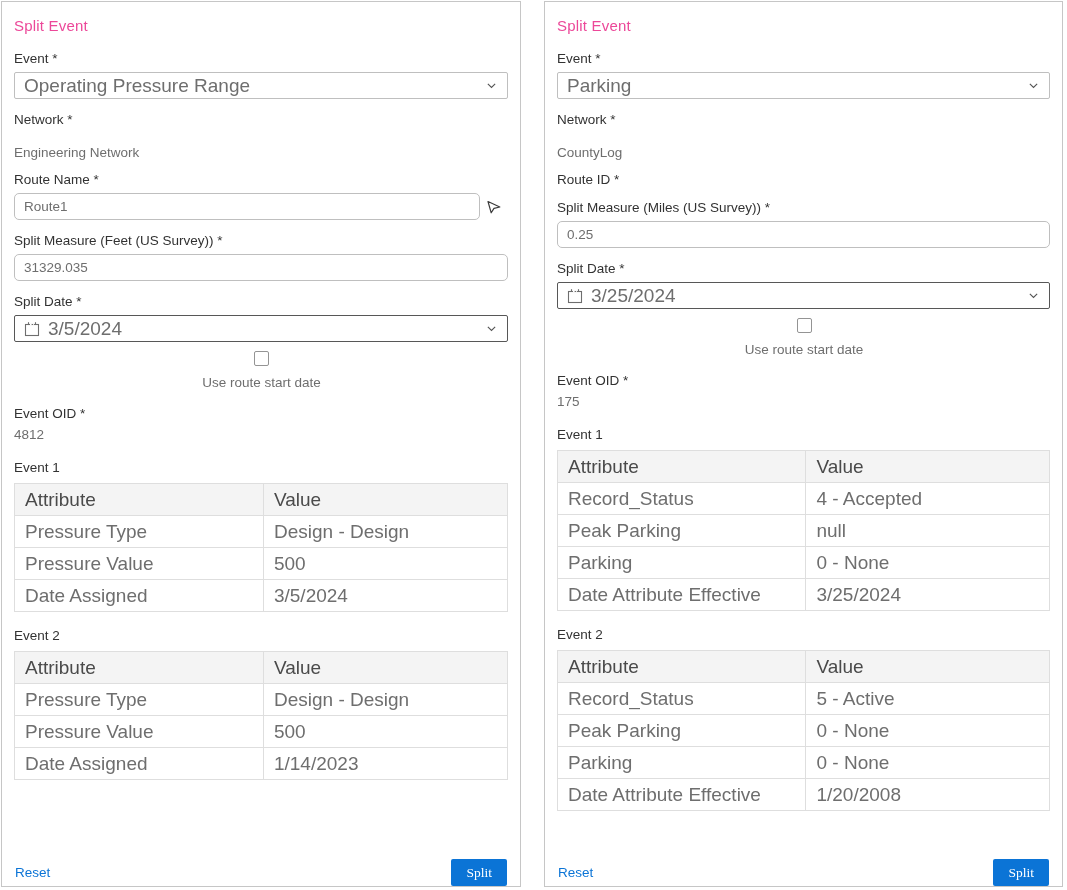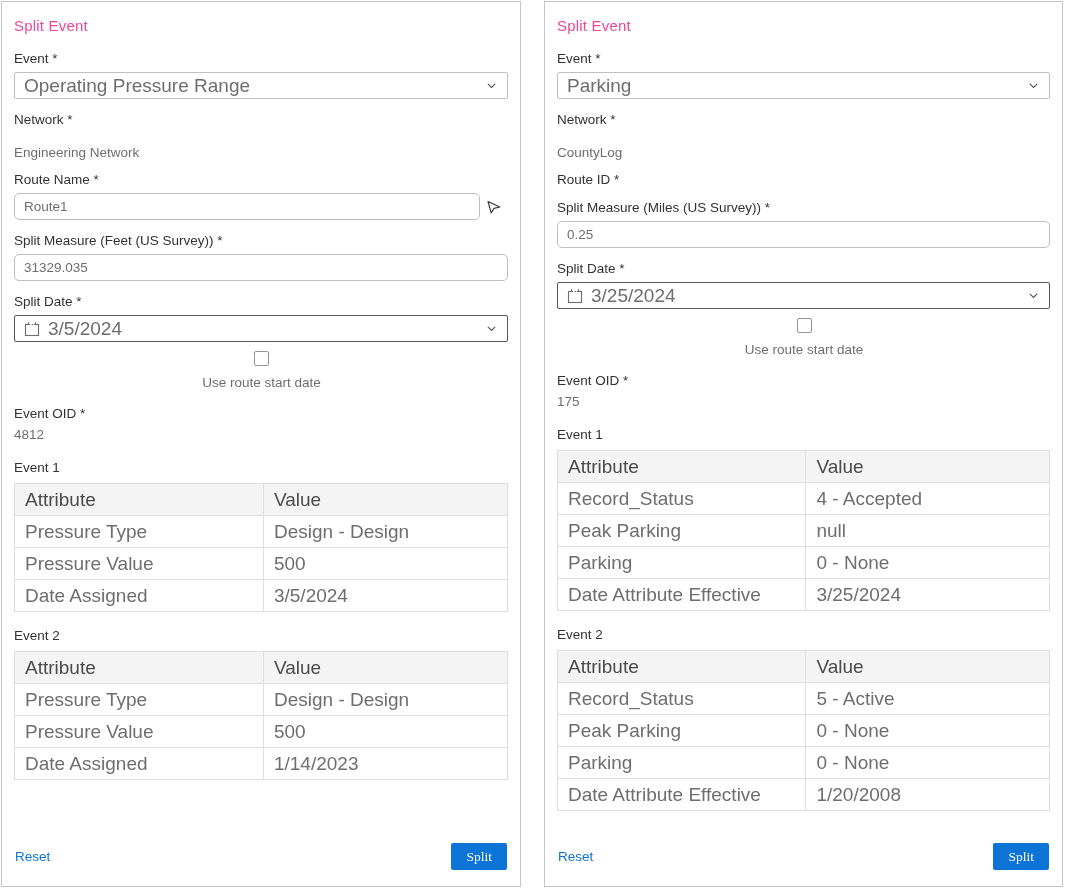--- a/index.html
+++ b/index.html
@@ -123,21 +123,21 @@
   }
   table.attr-table th {
     background: #f4f4f4;
     color: #4a4a4a;
     font-weight: normal;
   }
   table.attr-table td { color: #6e6e6e; background: #fff; }
   table.attr-table th:first-child, table.attr-table td:first-child { width: 50.5%; }
   .footer {
     position: absolute;
-    left: 13px; right: 13px; bottom: 16px;
+    left: 13px; right: 13px; bottom: 0;
     display: flex;
     justify-content: space-between;
     align-items: center;
     margin-top: 40px;
   }
   .reset-link {
     font-size: 13.5px;
     color: var(--accent, #0b74d6);
     text-decoration: none;
     cursor: pointer;

